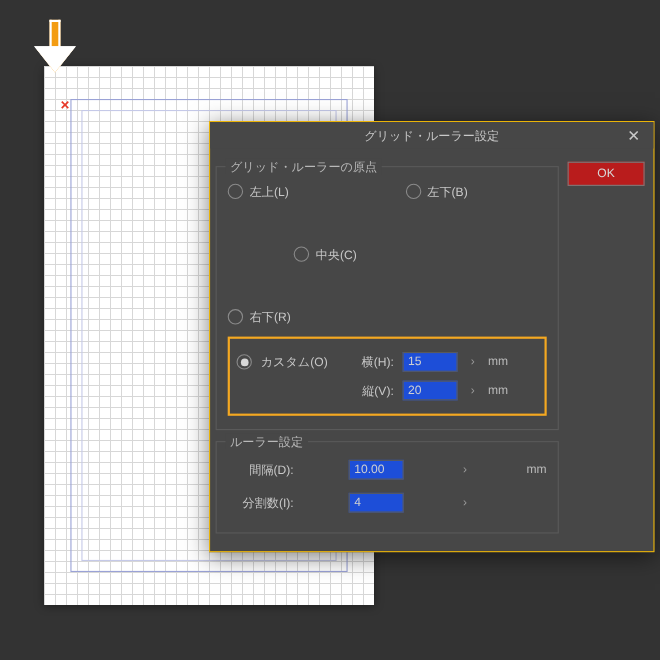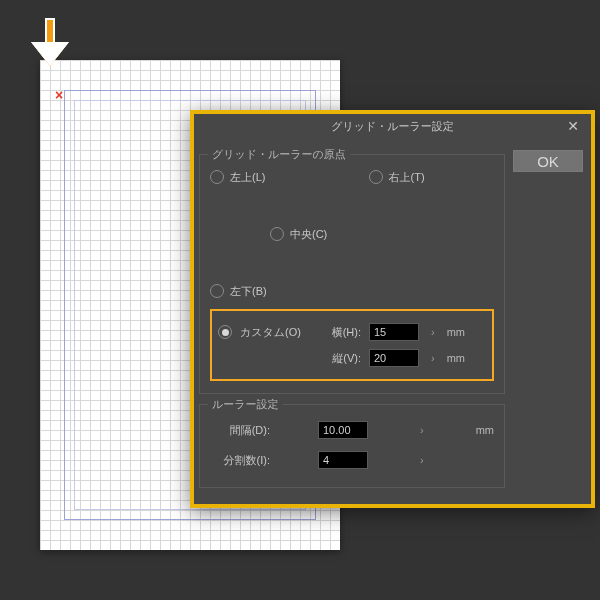--- a/index.html
+++ b/index.html
@@ -69,21 +69,21 @@
     border-top:24px solid #fff;
     z-index:-1;
   }
 
   
   .dialog {
     position: absolute;
     left: 190px; top: 110px;
     width: 405px;
     background: #474747;
-    border: 4px solid #eab308;
+    border: 1px solid #eab308;
     box-shadow: 0 4px 20px rgba(0,0,0,0.5);
     color: #c8c8c8;
     font-size: 11px;
   }
   .titlebar {
     display: flex; align-items: center; justify-content: center;
     height: 24px;
     background: #474747;
     position: relative;
     font-size: 11px;
@@ -98,24 +98,24 @@
   .dlg-body {
     display: flex;
     padding: 6px 8px 16px 5px;
     gap: 8px;
   }
   .left-col { flex: 1; }
   .right-col { width: 70px; display: flex; flex-direction: column; gap: 6px; padding-top: 6px;}
 
   .btn {
     height: 22px;
-    background: #737373;
+    background: #b91c1c;
     border: 1px solid #6a6a6a;
     color: #d8d8d8;
-    font-size: 15px;
+    font-size: 11px;
     display: flex; align-items: center; justify-content: center;
     cursor: pointer;
   }
   .btn.ok { border-color: #7a7a7a; }
 
   .groupbox {
     border: 1px solid #5a5a5a;
     padding: 10px 10px 12px 10px;
     margin-top: 10px;
     position: relative;
@@ -161,21 +161,21 @@
     margin-top: 6px;
   }
   .field-row {
     display: flex; align-items: center;
     gap: 8px;
     height: 26px;
   }
   .field-row .flabel { width: 45px; text-align: right; }
   .infield {
     width: 50px; height: 18px;
-    background: #000000;
+    background: #1d4ed8;
     border: 1px solid #5a5a5a;
     color: #d0d0d0;
     padding: 0 4px;
     font-size: 11px;
   }
   .chev {
     color: #9a9a9a; font-size: 11px; padding: 0 4px;
   }
   .unit { color: #b8b8b8; }
 
@@ -207,29 +207,29 @@
       <div class="groupbox">
         <span class="legend">グリッド・ルーラーの原点</span>
 
         <div class="radio-grid">
           <div class="radio-row">
             <span class="radio"></span>
             <span>左上(L)</span>
           </div>
           <div class="radio-row">
             <span class="radio"></span>
-            <span>右上(T)</span>
+            <span>左下(B)</span>
           </div>
           <div class="radio-row center-row">
             <span class="radio"></span>
             <span>中央(C)</span>
           </div>
           <div class="radio-row">
             <span class="radio"></span>
-            <span>左下(B)</span>
+            <span>右下(R)</span>
           </div>
         </div>
 
         <div class="highlight">
           <div class="field-row">
             <span class="radio checked"></span>
             <span style="width:68px">カスタム(O)</span>
             <span class="flabel">横(H):</span>
             <input class="infield" value="15" style="">
             <span class="chev">›</span>

